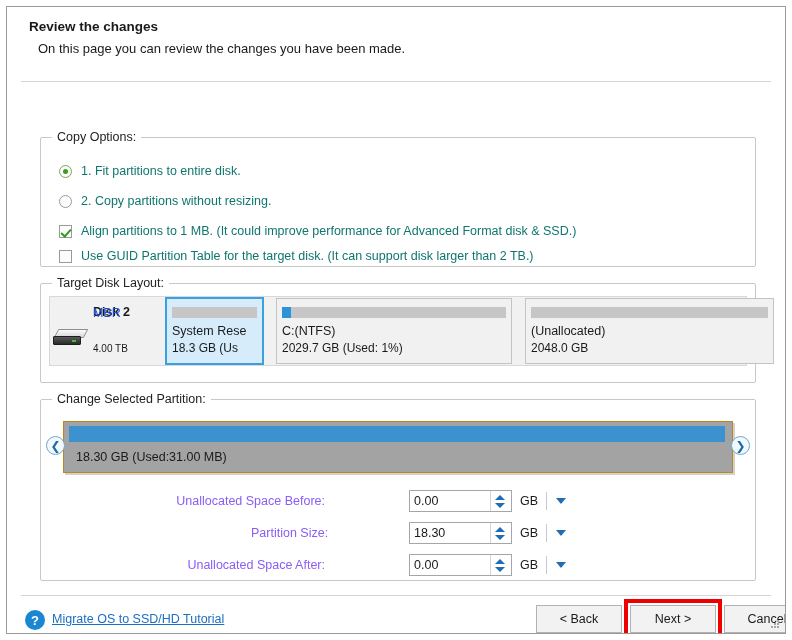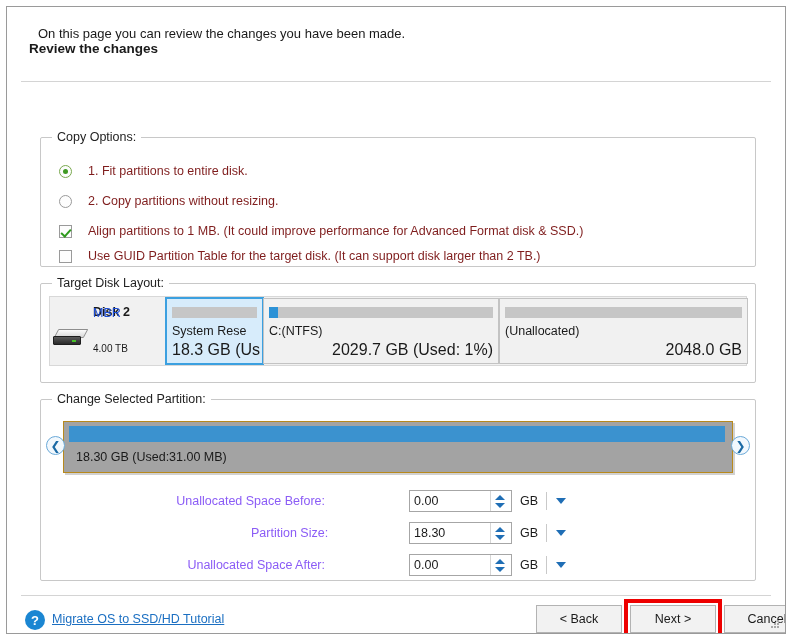--- a/index.html
+++ b/index.html
@@ -109,23 +109,22 @@
   }
 
   
   #grp-copy { left: 33px; top: 130px; width: 716px; height: 130px; }
   .opt-row {
     position: absolute;
     left: 18px;
     display: flex;
     align-items: center;
     font-size: 12.5px;
-    color: #7f1d1d;
+    color: #0f766e;
     white-space: nowrap;
-    gap: 7px;
   }
   .opt-row .lbl { margin-left: 9px; }
 
   .radio {
     width: 13px; height: 13px;
     border-radius: 50%;
     border: 1px solid #9a9a9a;
     background: #fdfdfd;
     position: relative;
     flex: none;
@@ -207,21 +206,21 @@
   }
   #disk-size {
     position: absolute; left: 43px; top: 46px;
     font-size: 10px; color: #1a1a1a;
   }
 
   .part {
     position: relative;
     background: #f1f1f1;
     border: 1px solid #c3c3c3;
-    margin: 1px 0 1px 0;
+    margin: 1px 13px 1px 0;
     padding: 8px 5px 0 5px;
     overflow: hidden;
     flex: none;
   }
   .part.selected {
     background: #d7ecfb;
     border: 1px solid #3ba0e0;
     outline: 1px solid #3ba0e0;
   }
   .part .usebar {
@@ -233,23 +232,22 @@
   .part .usebar .used {
     position: absolute; left: 0; top: 0; bottom: 0;
     background: #2d92d6;
   }
   .part .pname {
     font-size: 12.5px; color: #1a1a1a;
     white-space: nowrap;
     margin-bottom: 3px;
   }
   .part .psize {
-    font-size: 16px; color: #1a1a1a;
+    font-size: 12px; color: #1a1a1a;
     white-space: nowrap;
-    text-align: right;
   }
 
   
   #grp-change { left: 33px; top: 392px; width: 716px; height: 182px; }
 
   #slider-left, #slider-right {
     position: absolute;
     top: 36px;
     width: 19px; height: 19px;
     border-radius: 50%;
@@ -418,22 +416,22 @@
       radial-gradient(circle 1px at 8px 8px, #a8a8a8 99%, transparent 100%);
   }
 </style>
 </head>
 <body>
 
 <div id="window">
 
 
   <div id="header">
+    <div id="header-title">Review the changes</div>
     <div id="header-sub">On this page you can review the changes you have been made.</div>
-    <div id="header-title">Review the changes</div>
   </div>
   <div id="header-rule"></div>
 
   <div class="group" id="grp-copy">
     <div class="legend">Copy Options:</div>
 
     <div class="opt-row" style="top:26px">
       <span class="radio checked"></span>
       <span class="lbl">1. Fit partitions to entire disk.</span>
     </div>

